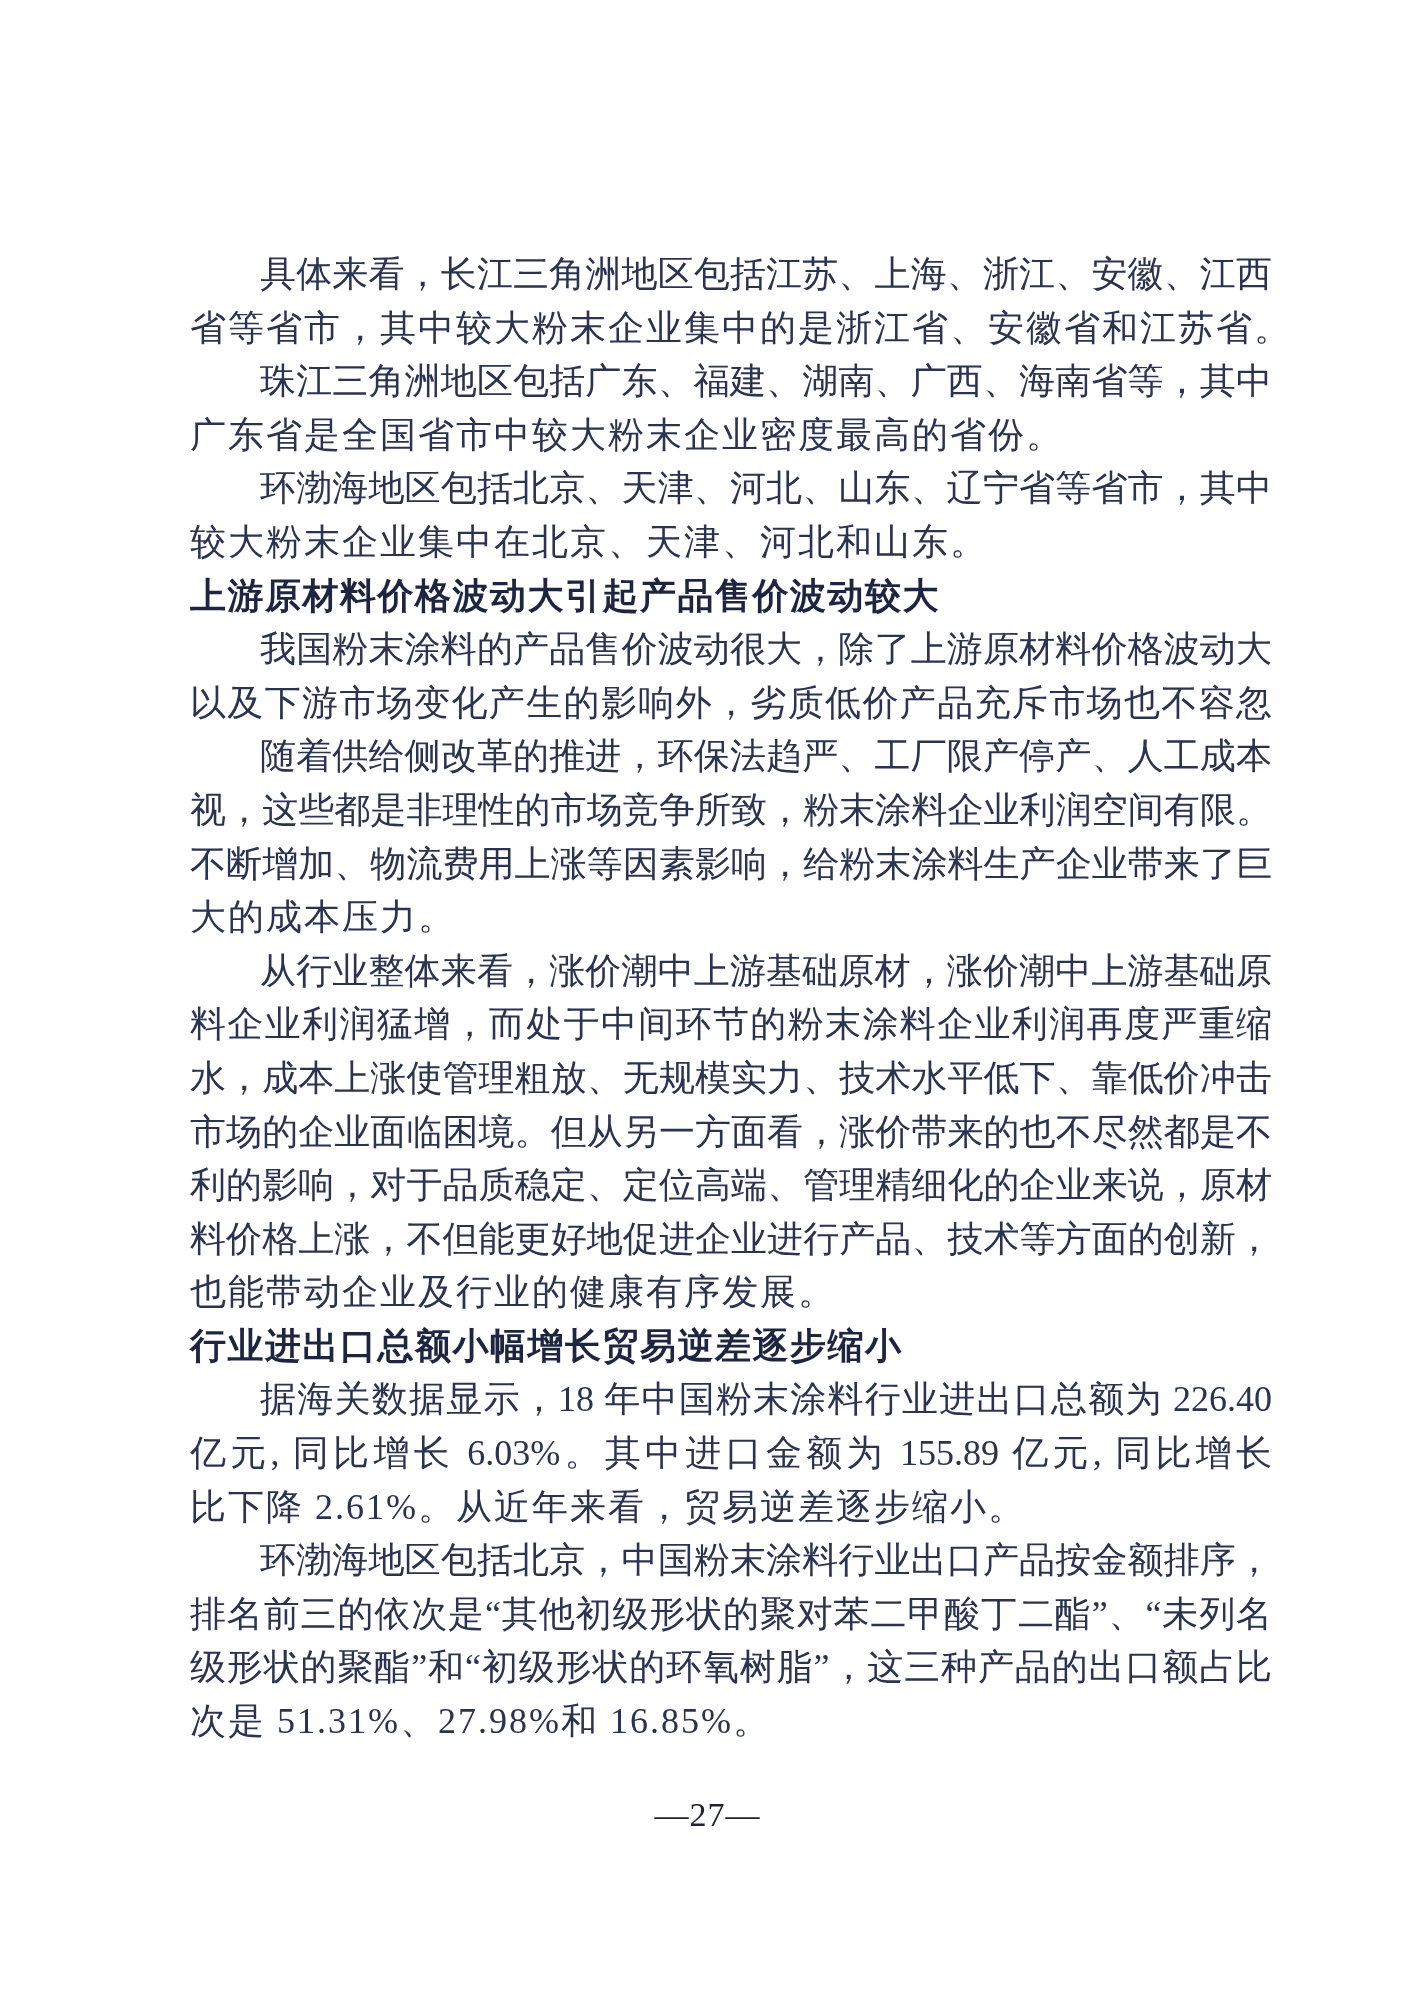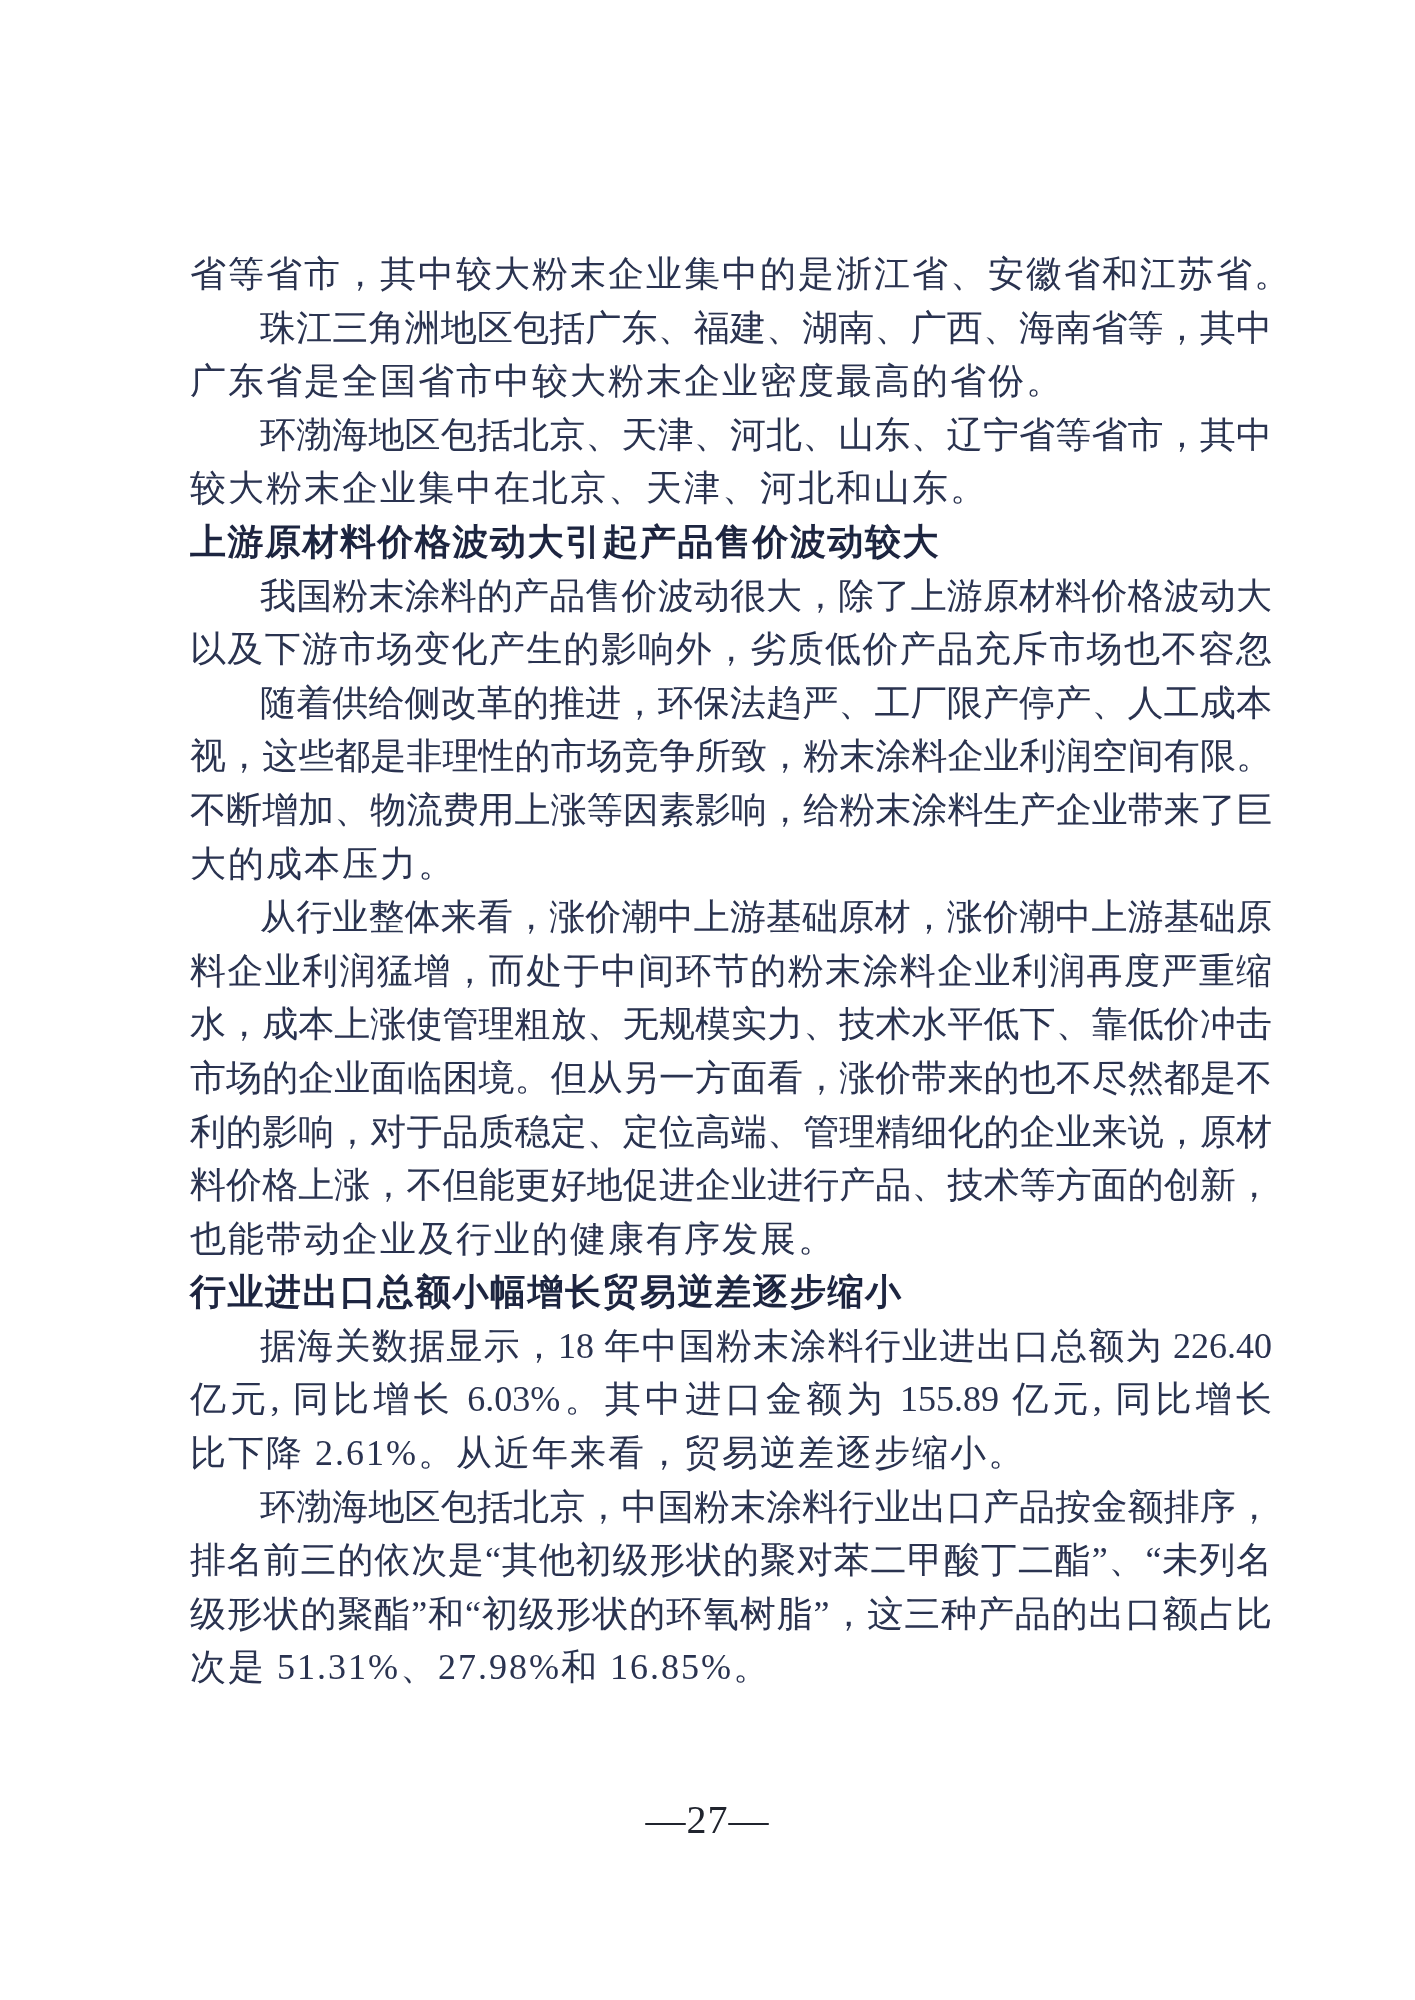--- a/index.html
+++ b/index.html
@@ -43,31 +43,32 @@
     font-weight:bold;
     color:var(--heading);
     letter-spacing:1.5px;
   }
   .page-number{
     position:absolute;
     left:0;
     top:1796px;
     width:1415px;
     text-align:center;
-    font-size:40px;
+    font-size:34px;
     letter-spacing:1px;
     color:var(--pagenum);
     font-family:"Liberation Serif","DejaVu Serif",serif;
   }
 </style>
 </head>
 <body>
 
 <div class="page">
   <div class="text-column">
+      <div class="line indent just">具体来看，长江三角洲地区包括江苏、上海、浙江、安徽、江西</div>
       <div class="line">省等省市，其中较大粉末企业集中的是浙江省、安徽省和江苏省。</div>
       <div class="line indent just">珠江三角洲地区包括广东、福建、湖南、广西、海南省等，其中</div>
       <div class="line">广东省是全国省市中较大粉末企业密度最高的省份。</div>
       <div class="line indent just">环渤海地区包括北京、天津、河北、山东、辽宁省等省市，其中</div>
       <div class="line">较大粉末企业集中在北京、天津、河北和山东。</div>
       <div class="line heading">上游原材料价格波动大引起产品售价波动较大</div>
       <div class="line indent just">我国粉末涂料的产品售价波动很大，除了上游原材料价格波动大</div>
       <div class="line just">以及下游市场变化产生的影响外，劣质低价产品充斥市场也不容忽</div>
       <div class="line indent just">随着供给侧改革的推进，环保法趋严、工厂限产停产、人工成本</div>
       <div class="line just">视，这些都是非理性的市场竞争所致，粉末涂料企业利润空间有限。</div>

